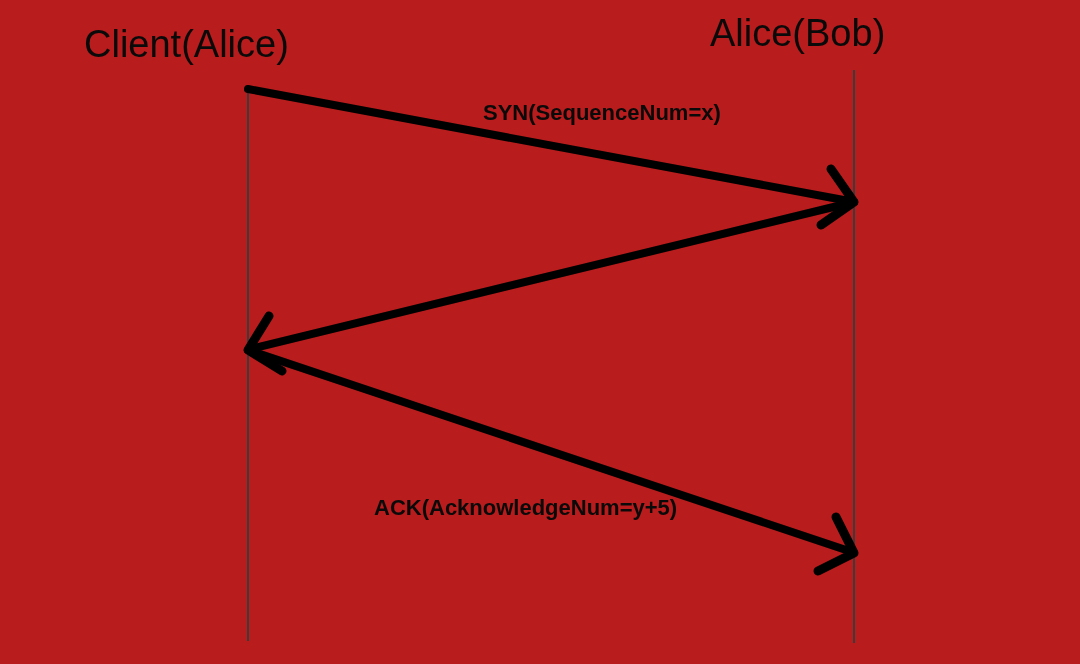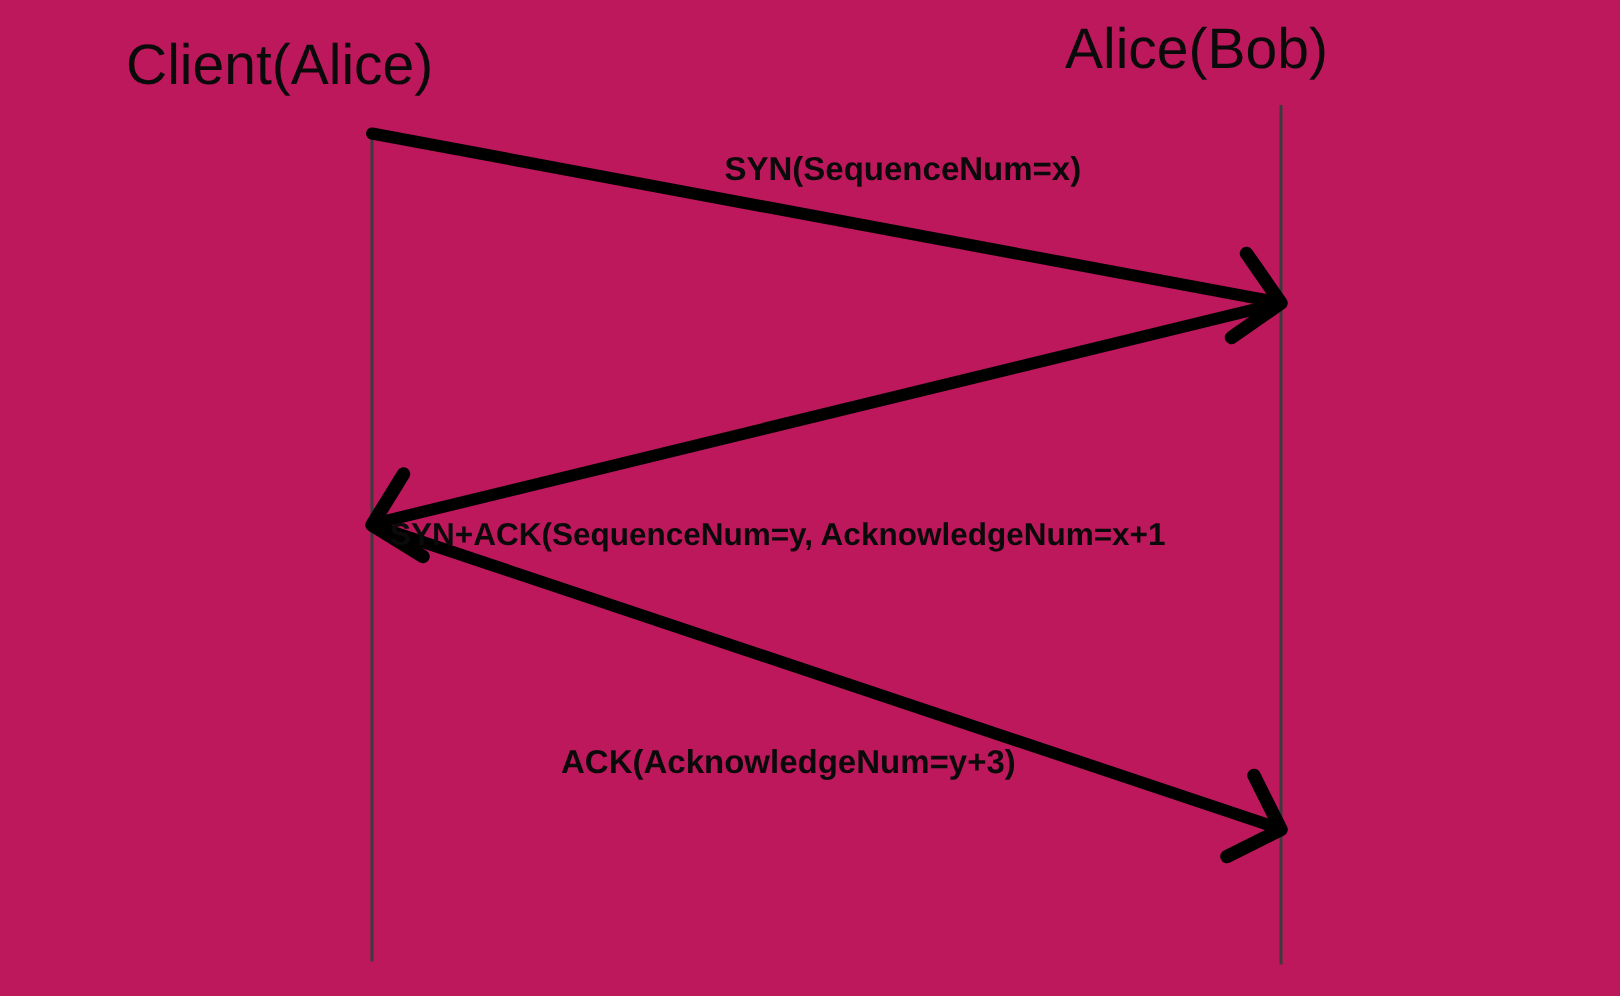--- a/index.html
+++ b/index.html
@@ -4,21 +4,21 @@
 <style>
   html, body {
     margin: 0;
     padding: 0;
     background: #ffffff;
   }
   .canvas {
     position: relative;
     width: 1080px;
     height: 664px;
-    background: #be185d;
+    background: #b91c1c;
     overflow: hidden;
     font-family: "Liberation Sans", sans-serif;
   }
   .diagram-svg {
     position: absolute;
     left: 0;
     top: 0;
     width: 1080px;
     height: 664px;
   }
@@ -68,17 +68,16 @@
       <path d="M836 517 L854 553 L818 571" stroke-width="9"></path>
     </g>
   </svg>
 
   <div class="actor-title client">Client(Alice)</div>
 
   <div class="actor-title server">Alice(Bob)</div>
 
   <div class="msg-label syn">SYN(SequenceNum=x)</div>
 
-  <div class="msg-label synack">SYN+ACK(SequenceNum=y, AcknowledgeNum=x+1</div>
 
-  <div class="msg-label ack">ACK(AcknowledgeNum=y+3)</div>
+  <div class="msg-label ack">ACK(AcknowledgeNum=y+5)</div>
 
 </div>
 
 </body></html>

